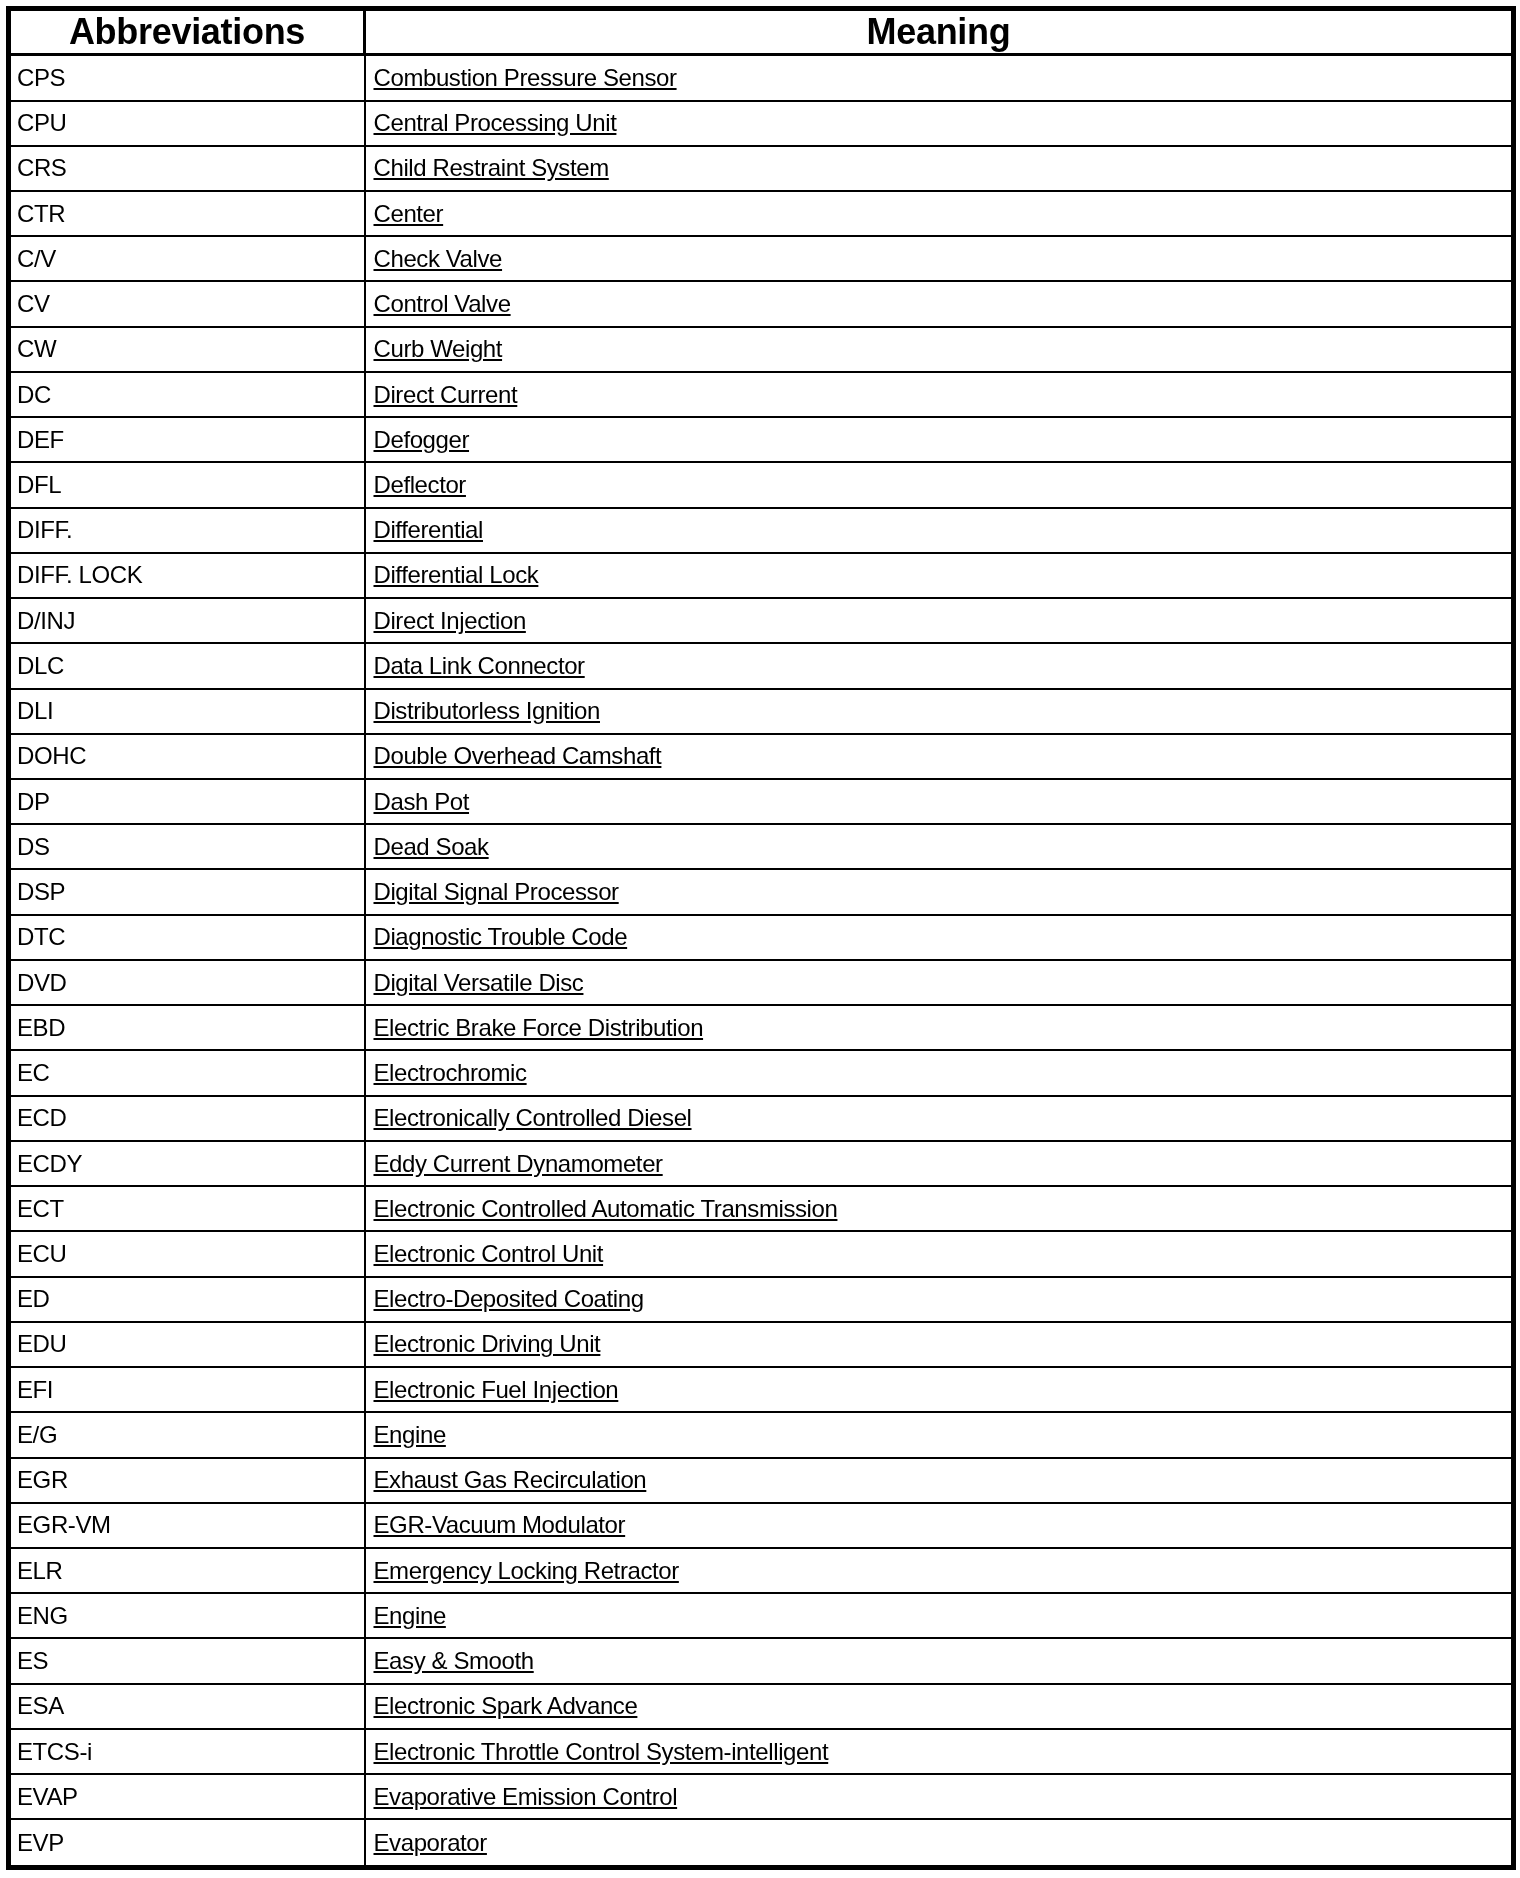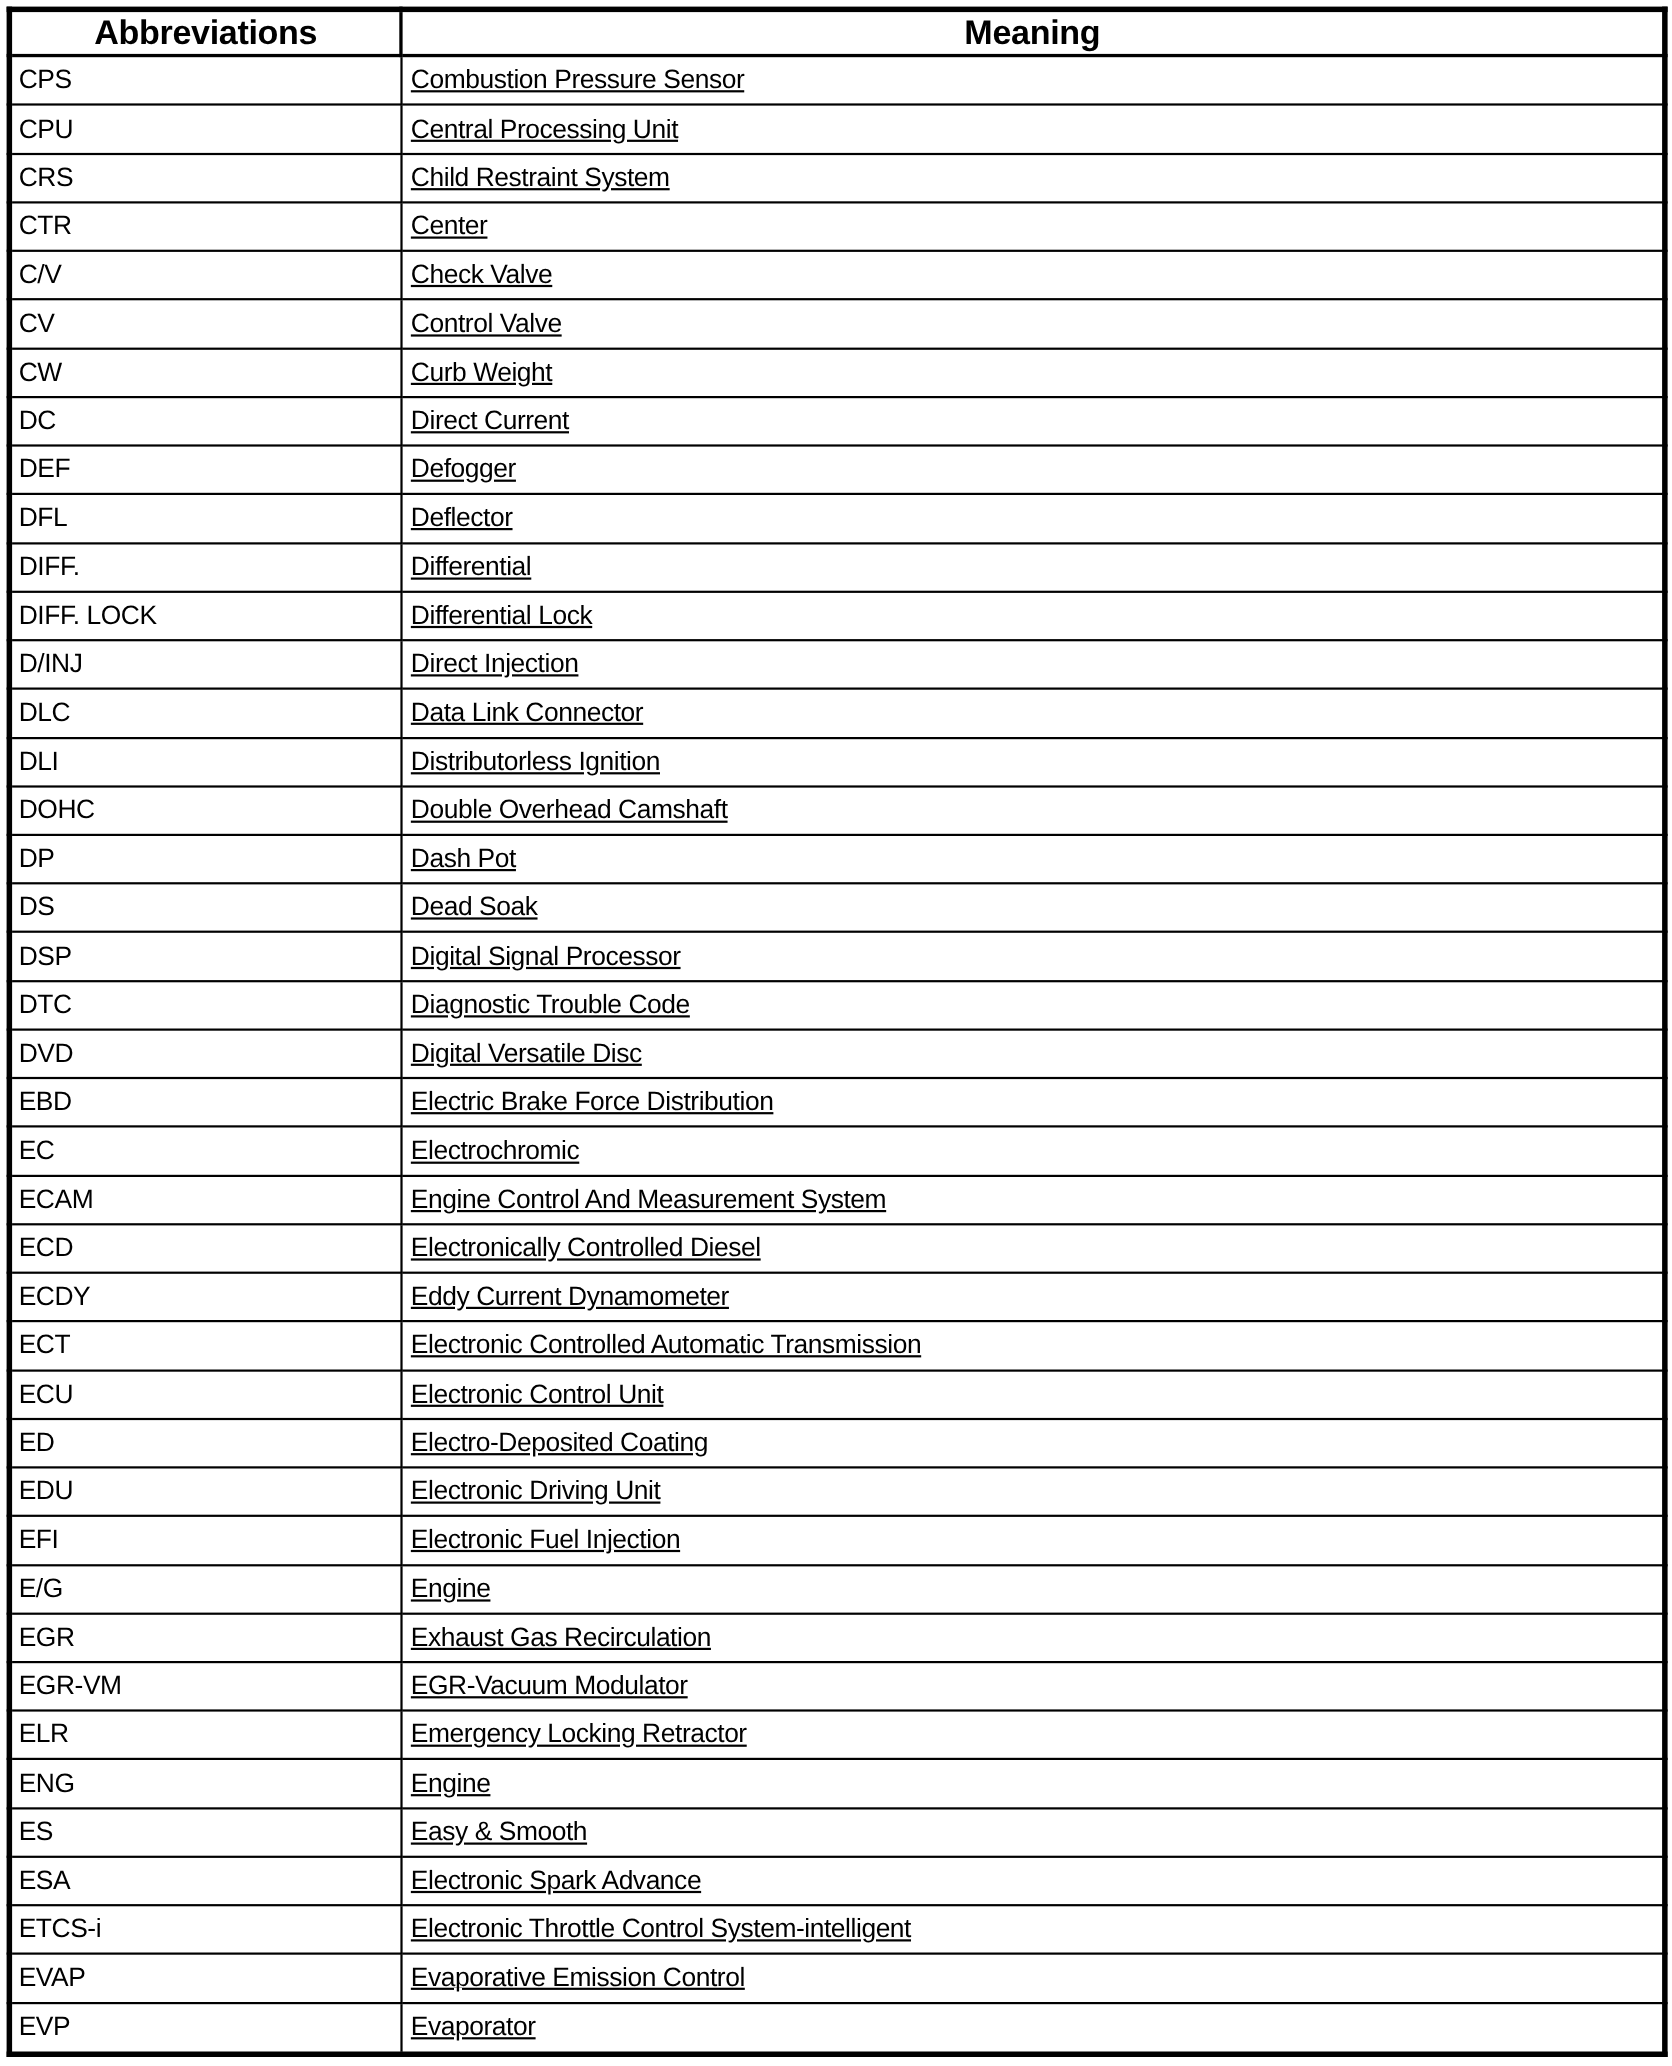--- a/index.html
+++ b/index.html
@@ -26,21 +26,21 @@
     height: 1864px;
     border-collapse: collapse;
     table-layout: fixed;
     border: 5px solid #000000;
   }
   col.col-abbr { width: 356px; }
   col.col-meaning { width: auto; }
   table.abbr-table th {
     height: 38px;
     border: 3px solid #000000;
-    font-size: 31px;
+    font-size: 36px;
     font-weight: bold;
     letter-spacing: -0.3px;
     text-align: center;
     vertical-align: middle;
     padding: 0;
   }
   table.abbr-table td {
     border: 2px solid #000000;
     font-size: 24px;
     letter-spacing: -0.4px;
@@ -156,24 +156,20 @@
       </tr>
         <tr>
         <td class="abbr-cell">EBD</td>
         <td class="meaning-cell">Electric Brake Force Distribution</td>
       </tr>
         <tr>
         <td class="abbr-cell">EC</td>
         <td class="meaning-cell">Electrochromic</td>
       </tr>
         <tr>
-        <td class="abbr-cell">ECAM</td>
-        <td class="meaning-cell">Engine Control And Measurement System</td>
-      </tr>
-        <tr>
         <td class="abbr-cell">ECD</td>
         <td class="meaning-cell">Electronically Controlled Diesel</td>
       </tr>
         <tr>
         <td class="abbr-cell">ECDY</td>
         <td class="meaning-cell">Eddy Current Dynamometer</td>
       </tr>
         <tr>
         <td class="abbr-cell">ECT</td>
         <td class="meaning-cell">Electronic Controlled Automatic Transmission</td>

